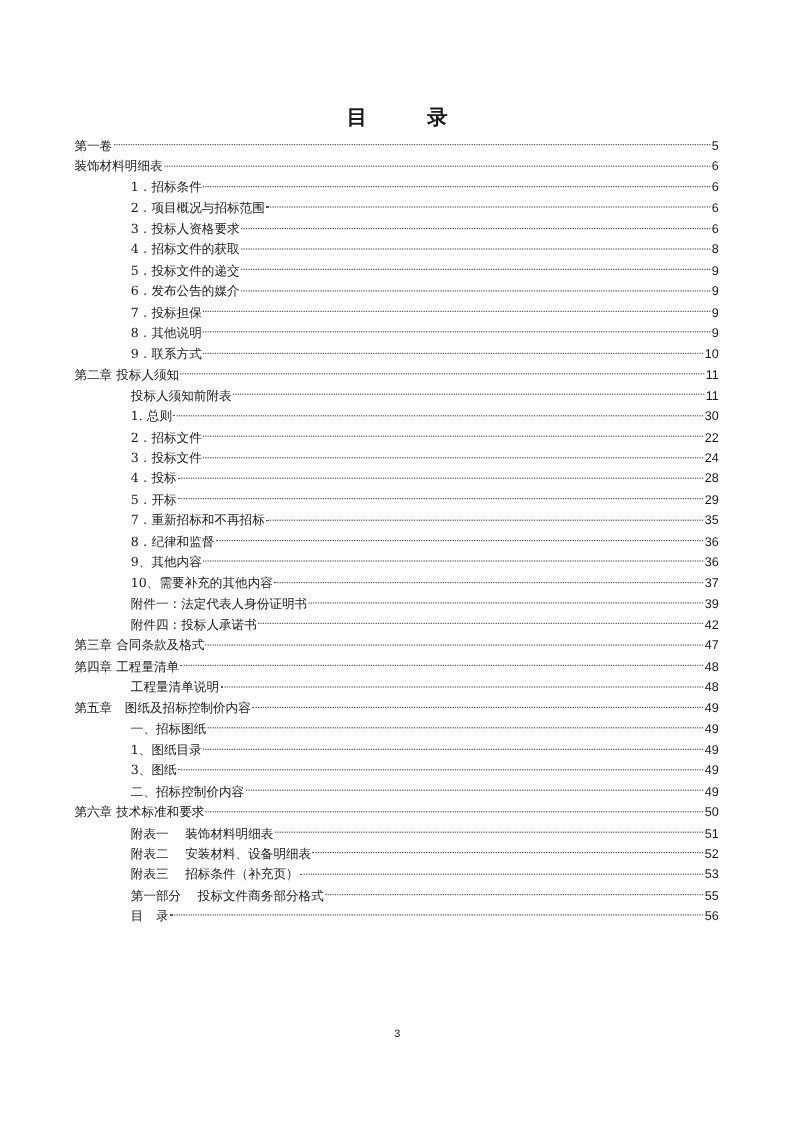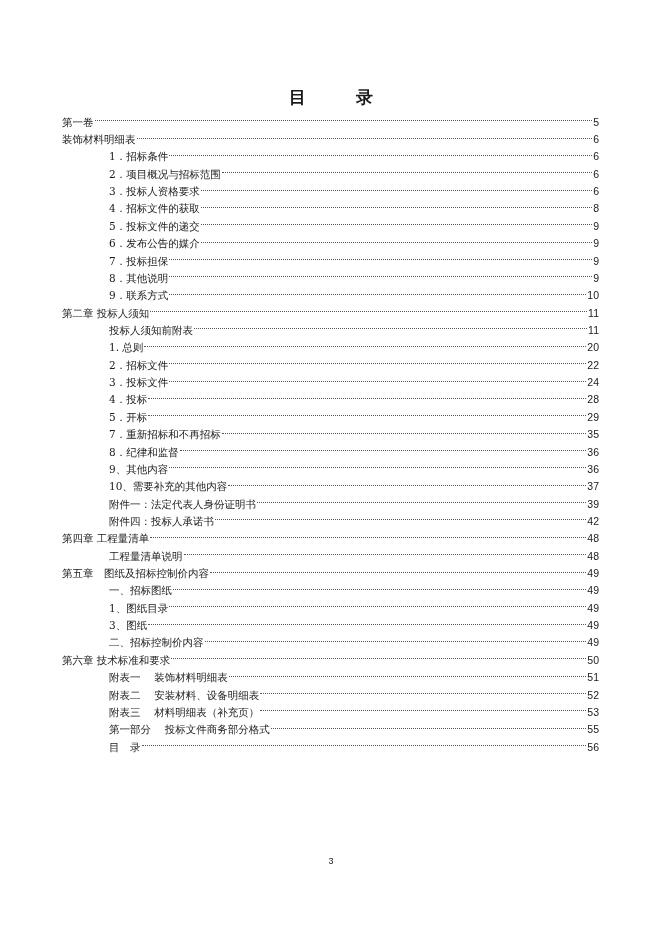--- a/index.html
+++ b/index.html
@@ -84,21 +84,21 @@
       <span class="page">11</span>
     </div>
     <div class="row l2">
       <span class="label">投标人须知前附表</span>
       <span class="dots"></span>
       <span class="page">11</span>
     </div>
     <div class="row l2">
       <span class="label">1. 总则</span>
       <span class="dots"></span>
-      <span class="page">20</span>
+      <span class="page">30</span>
     </div>
     <div class="row l2">
       <span class="label">2．招标文件</span>
       <span class="dots"></span>
       <span class="page">22</span>
     </div>
     <div class="row l2">
       <span class="label">3．投标文件</span>
       <span class="dots"></span>
       <span class="page">24</span>
@@ -137,20 +137,25 @@
       <span class="label">附件一：法定代表人身份证明书</span>
       <span class="dots"></span>
       <span class="page">39</span>
     </div>
     <div class="row l2">
       <span class="label">附件四：投标人承诺书</span>
       <span class="dots"></span>
       <span class="page">42</span>
     </div>
     <div class="row">
+      <span class="label">第三章 合同条款及格式</span>
+      <span class="dots"></span>
+      <span class="page">47</span>
+    </div>
+    <div class="row">
       <span class="label">第四章 工程量清单</span>
       <span class="dots"></span>
       <span class="page">48</span>
     </div>
     <div class="row l2">
       <span class="label">工程量清单说明</span>
       <span class="dots"></span>
       <span class="page">48</span>
     </div>
     <div class="row">
@@ -187,21 +192,21 @@
       <span class="label">附表一　 装饰材料明细表</span>
       <span class="dots"></span>
       <span class="page">51</span>
     </div>
     <div class="row l2">
       <span class="label">附表二　 安装材料、设备明细表</span>
       <span class="dots"></span>
       <span class="page">52</span>
     </div>
     <div class="row l2">
-      <span class="label">附表三　 材料明细表（补充页）</span>
+      <span class="label">附表三　 招标条件（补充页）</span>
       <span class="dots"></span>
       <span class="page">53</span>
     </div>
     <div class="row l2">
       <span class="label">第一部分　 投标文件商务部分格式</span>
       <span class="dots"></span>
       <span class="page">55</span>
     </div>
     <div class="row l2">
       <span class="label">目　录</span>

